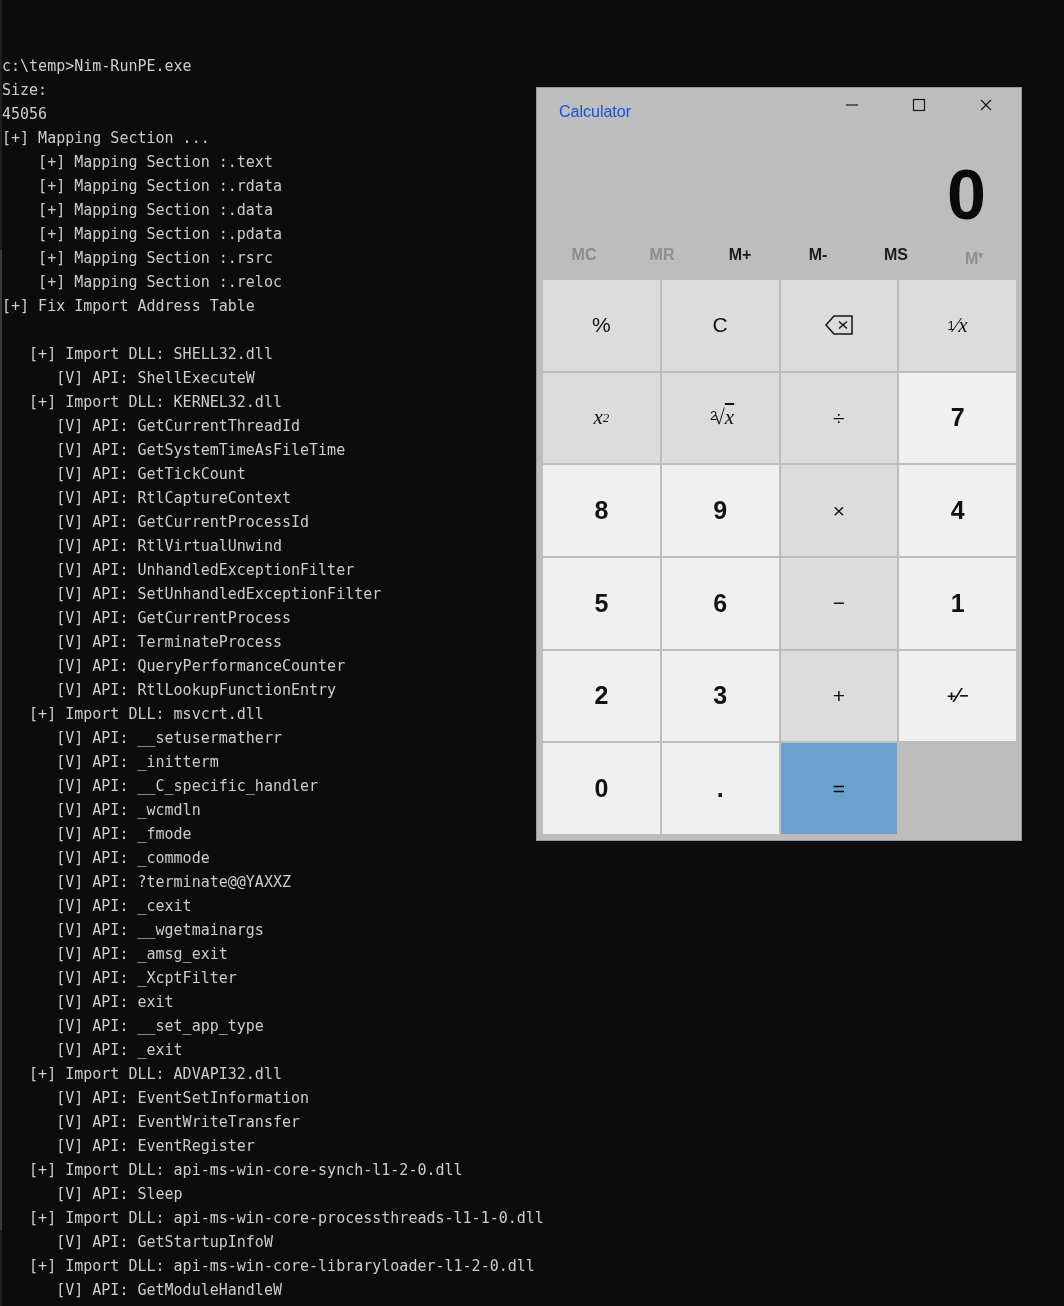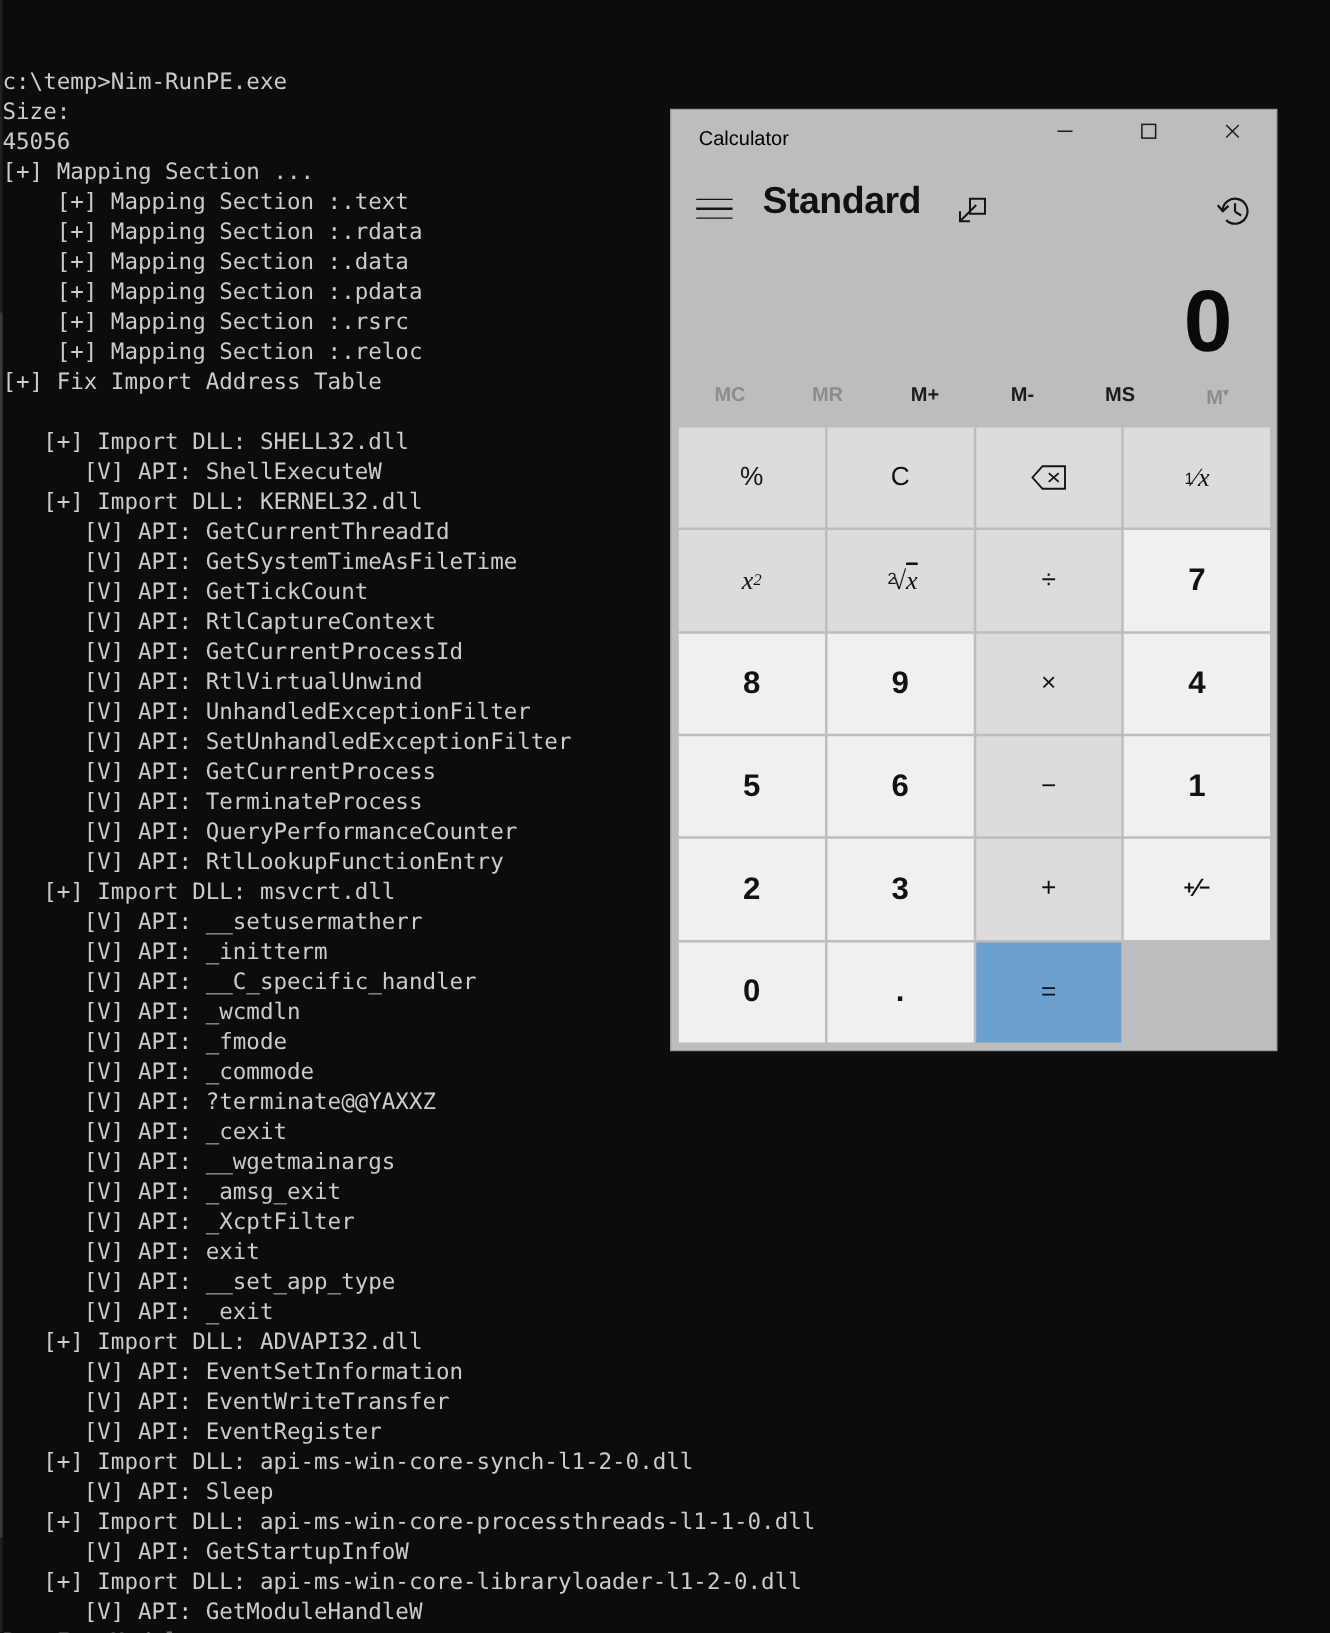--- a/index.html
+++ b/index.html
@@ -16,21 +16,21 @@
   }
 
   
   #terminal {
     position: absolute;
     left: 0; top: 0;
     width: 1064px; height: 1306px;
     background: #0c0c0c;
     color: #cccccc;
     font-family: "DejaVu Sans Mono", "Liberation Mono", monospace;
-    font-size: 18px;
+    font-size: 15px;
     line-height: 24px;
     padding: 6px 0 0 2px;
     box-sizing: border-box;
     white-space: pre;
     letter-spacing: 0px;
   }
   #terminal .line {
     height: 24px;
     white-space: pre;
   }
@@ -63,21 +63,21 @@
     height: 48px;
     display: flex;
     align-items: flex-start;
     position: relative;
     flex: none;
   }
   #title-text {
     position: absolute;
     left: 22px; top: 15px;
     font-size: 16px;
-    color: #000000;
+    color: #1d4ed8;
   }
   .winbtn {
     position: absolute;
     top: 0;
     width: 50px; height: 34px;
     display: flex;
     align-items: center;
     justify-content: center;
   }
   #btn-min  { right: 144px; }
@@ -135,21 +135,21 @@
     font-weight: 600;
     color: #0a0a0a;
     line-height: 1;
     letter-spacing: -1px;
   }
 
   #memory-row {
     flex: none;
     height: 42px;
     display: flex;
-    align-items: center;
+    align-items: flex-start;
     padding: 0 8px;
   }
   .mem-btn {
     flex: 1;
     text-align: center;
     font-size: 16px;
     font-weight: bold;
     color: #1b1b1b;
     line-height: 42px;
     user-select: none;
@@ -215,45 +215,20 @@
       </svg>
     </div>
     <div class="winbtn" id="btn-close">
       <svg width="16" height="16" viewBox="0 0 16 16">
         <line x1="3" y1="3" x2="13" y2="13" stroke="#1a1a1a" stroke-width="1.2"></line>
         <line x1="13" y1="3" x2="3" y2="13" stroke="#1a1a1a" stroke-width="1.2"></line>
       </svg>
     </div>
   </div>
 
-  <div id="appbar">
-    <div id="hamburger">
-      <span></span>
-        <span></span>
-        <span></span>
-    </div>
-    <div id="mode-title">Standard</div>
-
-    <div id="keep-on-top">
-      <svg width="30" height="30" viewBox="0 0 30 30">
-        <rect x="13" y="5" width="12" height="12" fill="none" stroke="#141414" stroke-width="1.6"></rect>
-        <line x1="5" y1="23" x2="18" y2="10" stroke="#141414" stroke-width="1.6"></line>
-        <polyline points="5,15 5,23 13,23" fill="none" stroke="#141414" stroke-width="1.6"></polyline>
-      </svg>
-    </div>
-
-    <div id="history-btn">
-      <svg width="34" height="34" viewBox="0 0 34 34">
-        <path d="M7 17 a10 10 0 1 1 3 7.1" fill="none" stroke="#141414" stroke-width="1.7"></path>
-        <polyline points="3.2,12.2 7.2,16.9 11.8,12.7" fill="none" stroke="#141414" stroke-width="1.7"></polyline>
-        <line x1="17" y1="10.5" x2="17" y2="17.4" stroke="#141414" stroke-width="1.7"></line>
-        <line x1="17" y1="17.4" x2="22" y2="20.4" stroke="#141414" stroke-width="1.7"></line>
-      </svg>
-    </div>
-  </div>
 
   <div id="display-area">
     <div id="display-value">0</div>
   </div>
 
   <div id="memory-row">
       <div class="mem-btn disabled">MC</div>
       <div class="mem-btn disabled">MR</div>
       <div class="mem-btn">M+</div>
       <div class="mem-btn">M-</div>

